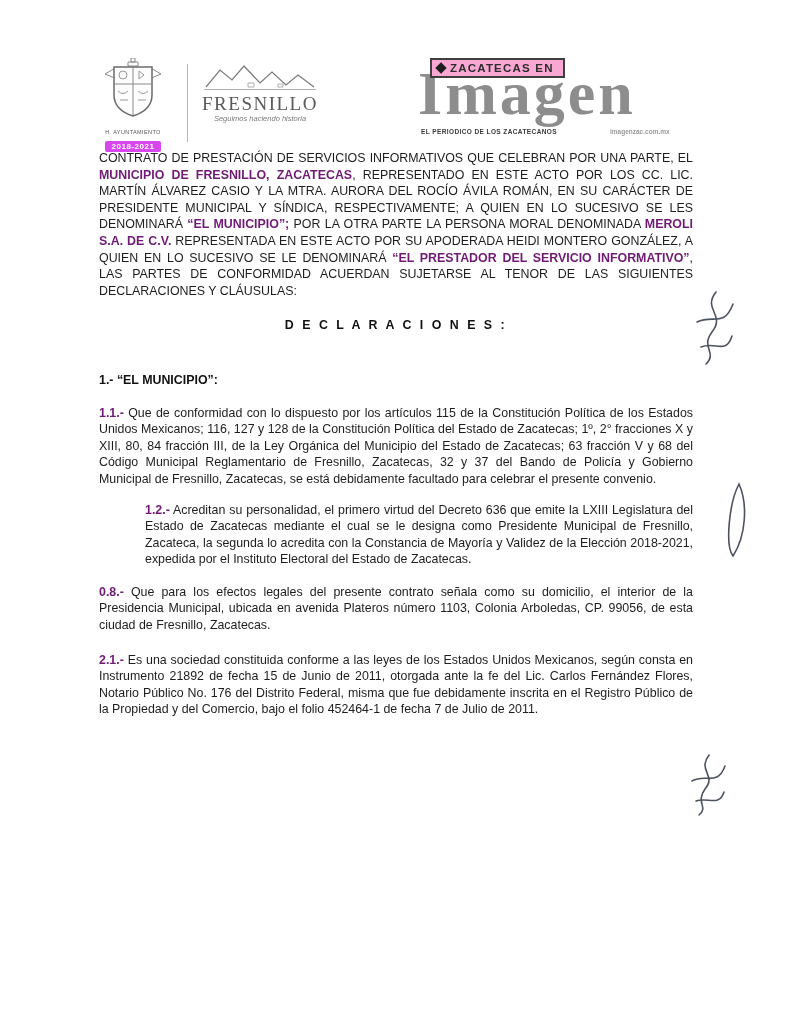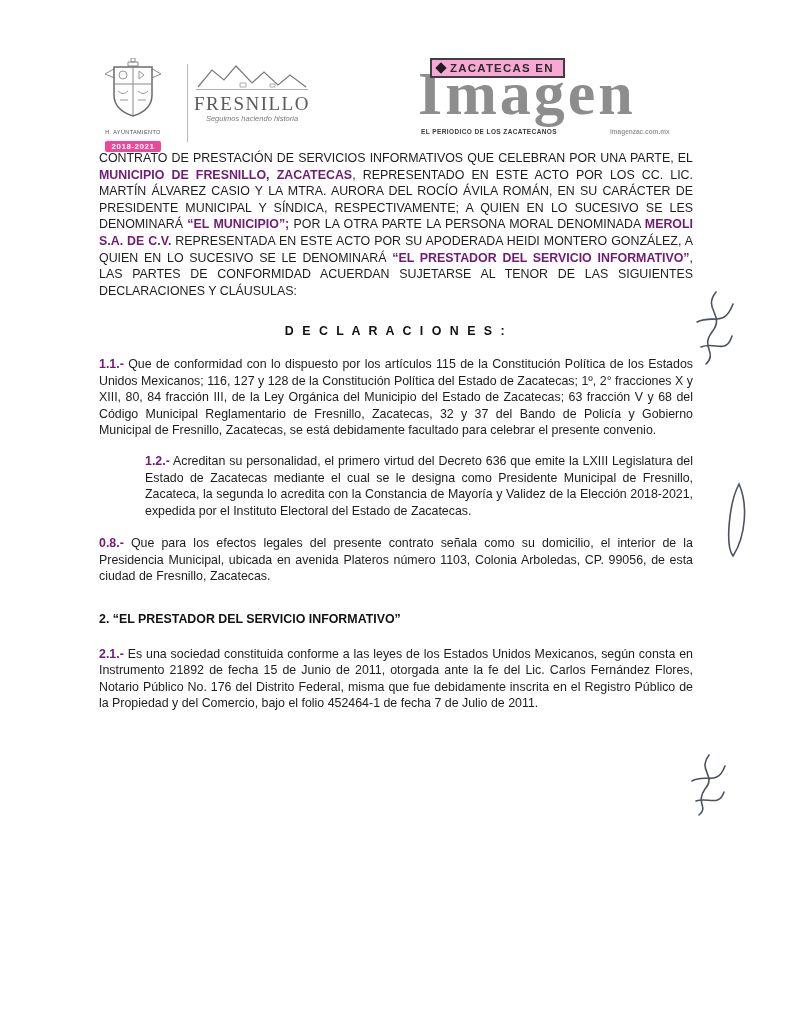--- a/index.html
+++ b/index.html
@@ -8,25 +8,25 @@
     width:791px;height:1024px;
     background:#ffffff;
     font-family:"Liberation Sans", sans-serif;
     color:#222;
     overflow:hidden;
   }
 
   
   .crest{position:absolute;left:95px;top:58px;width:76px;text-align:center;}
   .crest-name{font-size:5.5px;letter-spacing:.4px;color:#555;margin-top:1px;}
-  .crest-years{display:inline-block;margin-top:2px;background:#ec4899;color:#fff;
+  .crest-years{display:inline-block;margin-top:2px;background:#d946ef;color:#fff;
     font-size:8px;font-weight:bold;padding:1px 7px;border-radius:2px;letter-spacing:.5px;}
   .logo-divider{position:absolute;left:187px;top:64px;width:1px;height:78px;background:#b5b5b5;}
 
-  .fresnillo{position:absolute;left:193px;top:60px;width:118px;text-align:center;}
+  .fresnillo{position:absolute;left:201px;top:60px;width:118px;text-align:center;}
   .fresnillo-name{font-family:"Liberation Serif", serif;font-size:19px;letter-spacing:1.5px;
     color:#5a5a5a;margin-top:-3px;}
   .fresnillo-tag{font-size:7.5px;font-style:italic;color:#7a7a7a;margin-top:-1px;}
 
   .imagen{position:absolute;left:418px;top:56px;width:285px;height:86px;}
   .imagen-box{position:absolute;left:12px;top:2px;border:2px solid #3f3f3f;
     padding:2px 9px 2px 5px;display:flex;align-items:center;gap:5px;background:#f9a8d4;}
   .imagen-box .diamond{width:8px;height:8px;background:#1e1e1e;transform:rotate(45deg);flex:0 0 auto;}
   .imagen-box-text{font-size:11.5px;font-weight:bold;letter-spacing:1.2px;color:#2c2c2c;white-space:nowrap;}
   .imagen-word{position:absolute;left:0;top:6px;font-family:"Liberation Serif", serif;
@@ -38,21 +38,21 @@
   
   .doc-body{
     position:absolute;left:99px;top:150px;width:594px;
     font-size:12.4px;line-height:16.6px;text-align:justify;color:#1d1d1d;
   }
   .para{margin:0;}
   .bold{font-weight:bold;color:#701a75;}
   .heading{font-weight:bold;color:#111;text-align:left;}
   .heading-center{font-weight:bold;color:#111;text-align:center;letter-spacing:2.5px;}
 
-  [data-name="declaraciones-heading"]{margin-top:24px;}
+  [data-name="declaraciones-heading"]{margin-top:18px;}
   [data-name="section-1-heading"]{margin-top:38px;}
   [data-name="paragraph-1-1"]{margin-top:16px;}
   [data-name="paragraph-1-2"]{margin-top:14px;margin-left:46px;}
   [data-name="paragraph-1-3"]{margin-top:16px;}
   [data-name="section-2-heading"]{margin-top:26px;}
   [data-name="paragraph-2-1"]{margin-top:18px;}
 
   
   .sig-overlay{position:absolute;left:0;top:0;pointer-events:none;}
 </style>
@@ -96,24 +96,24 @@
       <span class="diamond" data-name="diamond-icon"></span>
       <span class="imagen-box-text" data-name="zacatecas-en-label">ZACATECAS EN</span>
     </div>
     <div class="imagen-sub" data-name="imagen-subtitle">EL PERIODICO DE LOS ZACATECANOS</div>
     <div class="imagen-web" data-name="imagen-website">imagenzac.com.mx</div>
   </div>
 
   <div class="doc-body" data-name="document-body">
       <p class="para" data-name="intro-paragraph"><span>CONTRATO DE PRESTACIÓN DE SERVICIOS INFORMATIVOS QUE CELEBRAN POR UNA PARTE, EL </span><span class="bold">MUNICIPIO DE FRESNILLO, ZACATECAS</span><span>, REPRESENTADO EN ESTE ACTO POR LOS CC. LIC. MARTÍN ÁLVAREZ CASIO Y LA MTRA. AURORA DEL ROCÍO ÁVILA ROMÁN, EN SU CARÁCTER DE PRESIDENTE MUNICIPAL Y SÍNDICA, RESPECTIVAMENTE; A QUIEN EN LO SUCESIVO SE LES DENOMINARÁ </span><span class="bold">“EL MUNICIPIO”;</span><span> POR LA OTRA PARTE LA PERSONA MORAL DENOMINADA </span><span class="bold">MEROLI S.A. DE C.V.</span><span>  REPRESENTADA EN ESTE ACTO POR SU APODERADA HEIDI MONTERO GONZÁLEZ, A QUIEN EN LO SUCESIVO SE LE DENOMINARÁ </span><span class="bold">“EL PRESTADOR DEL SERVICIO INFORMATIVO”</span><span>, LAS PARTES DE CONFORMIDAD ACUERDAN SUJETARSE AL TENOR DE LAS SIGUIENTES DECLARACIONES Y CLÁUSULAS:</span></p>
       <div class="heading-center" data-name="declaraciones-heading">D E C L A R A C I O N E S :</div>
+      <div class="heading" data-name="section-1-heading">1.- “EL MUNICIPIO”:</div>
       <p class="para" data-name="paragraph-1-1"><span class="bold">1.1.-</span><span> Que de conformidad con lo dispuesto por los artículos 115 de la Constitución Política de los Estados Unidos Mexicanos; 116, 127 y 128 de la Constitución Política del Estado de Zacatecas; 1º, 2° fracciones X y XIII, 80, 84 fracción III, de la Ley Orgánica del Municipio del Estado de Zacatecas;  63 fracción V y 68 del Código Municipal Reglamentario de Fresnillo, Zacatecas, 32 y 37 del Bando de Policía y Gobierno Municipal de Fresnillo, Zacatecas, se está debidamente facultado para celebrar el presente convenio.</span></p>
       <p class="para" data-name="paragraph-1-2"><span class="bold">1.2.-</span><span> Acreditan su personalidad, el primero virtud del Decreto 636 que emite la LXIII Legislatura del Estado de Zacatecas mediante el cual se le designa como Presidente Municipal de Fresnillo, Zacateca, la segunda lo acredita con la Constancia de Mayoría y Validez de la Elección 2018-2021, expedida por el Instituto Electoral del Estado de Zacatecas.</span></p>
       <p class="para" data-name="paragraph-1-3"><span class="bold">0.8.-</span><span> Que para los efectos legales del presente contrato señala como su domicilio, el interior de la Presidencia Municipal, ubicada en avenida Plateros número 1103, Colonia Arboledas, CP. 99056, de esta ciudad de Fresnillo, Zacatecas.</span></p>
-      <div class="heading" data-name="section-2-heading">2. “EL PRESTADOR DEL SERVICIO INFORMATIVO”</div>
       <p class="para" data-name="paragraph-2-1"><span class="bold">2.1.-</span><span> Es una sociedad constituida conforme a las leyes de los Estados Unidos Mexicanos, según consta en Instrumento 21892 de fecha 15 de Junio de 2011, otorgada ante la fe del Lic. Carlos Fernández Flores, Notario Público No. 176 del Distrito Federal, misma que fue debidamente inscrita en el Registro Público de la Propiedad y del Comercio,  bajo el folio 452464-1 de fecha 7 de Julio de 2011.</span></p>
     </div>
 
   <svg class="sig-overlay" width="791" height="1024" viewBox="0 0 791 1024" data-name="signatures-overlay">
     <g stroke="#39404e" stroke-width="1.6" fill="none" stroke-linecap="round" opacity="0.9">
       <path data-name="signature-mark-1" d="M716 292 c -14 18, 10 22, -4 40 c -12 16, 6 20, -6 32"></path>
       <path data-name="signature-mark-1b" d="M697 322 c 16 -8, 27 6, 36 -18"></path>
       <path data-name="signature-mark-1c" d="M701 347 c 14 -6, 25 8, 31 -11"></path>
       <path data-name="signature-mark-2" d="M739 484 c 9 20, 7 52, -6 72 c -8 -10, -4 -53, 6 -72 z"></path>
       <path data-name="signature-mark-3" d="M709 755 c -12 16, 8 20, -4 34 c -10 14, 4 18, -6 26"></path>

